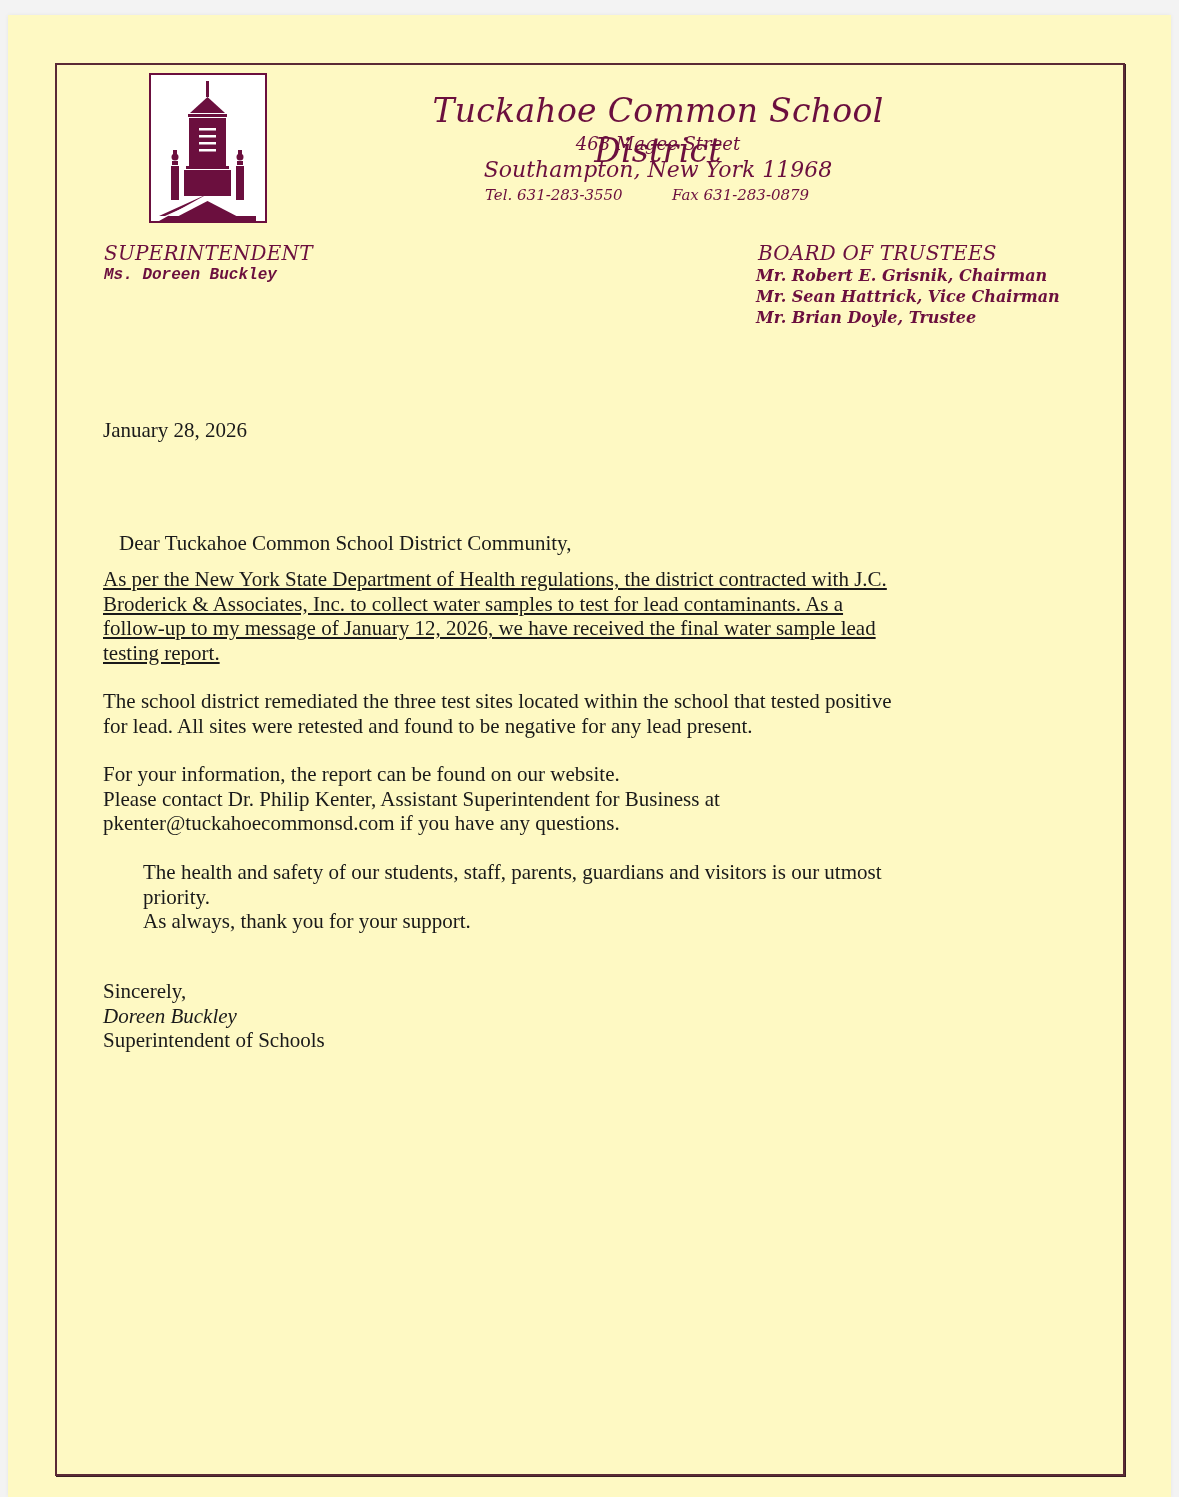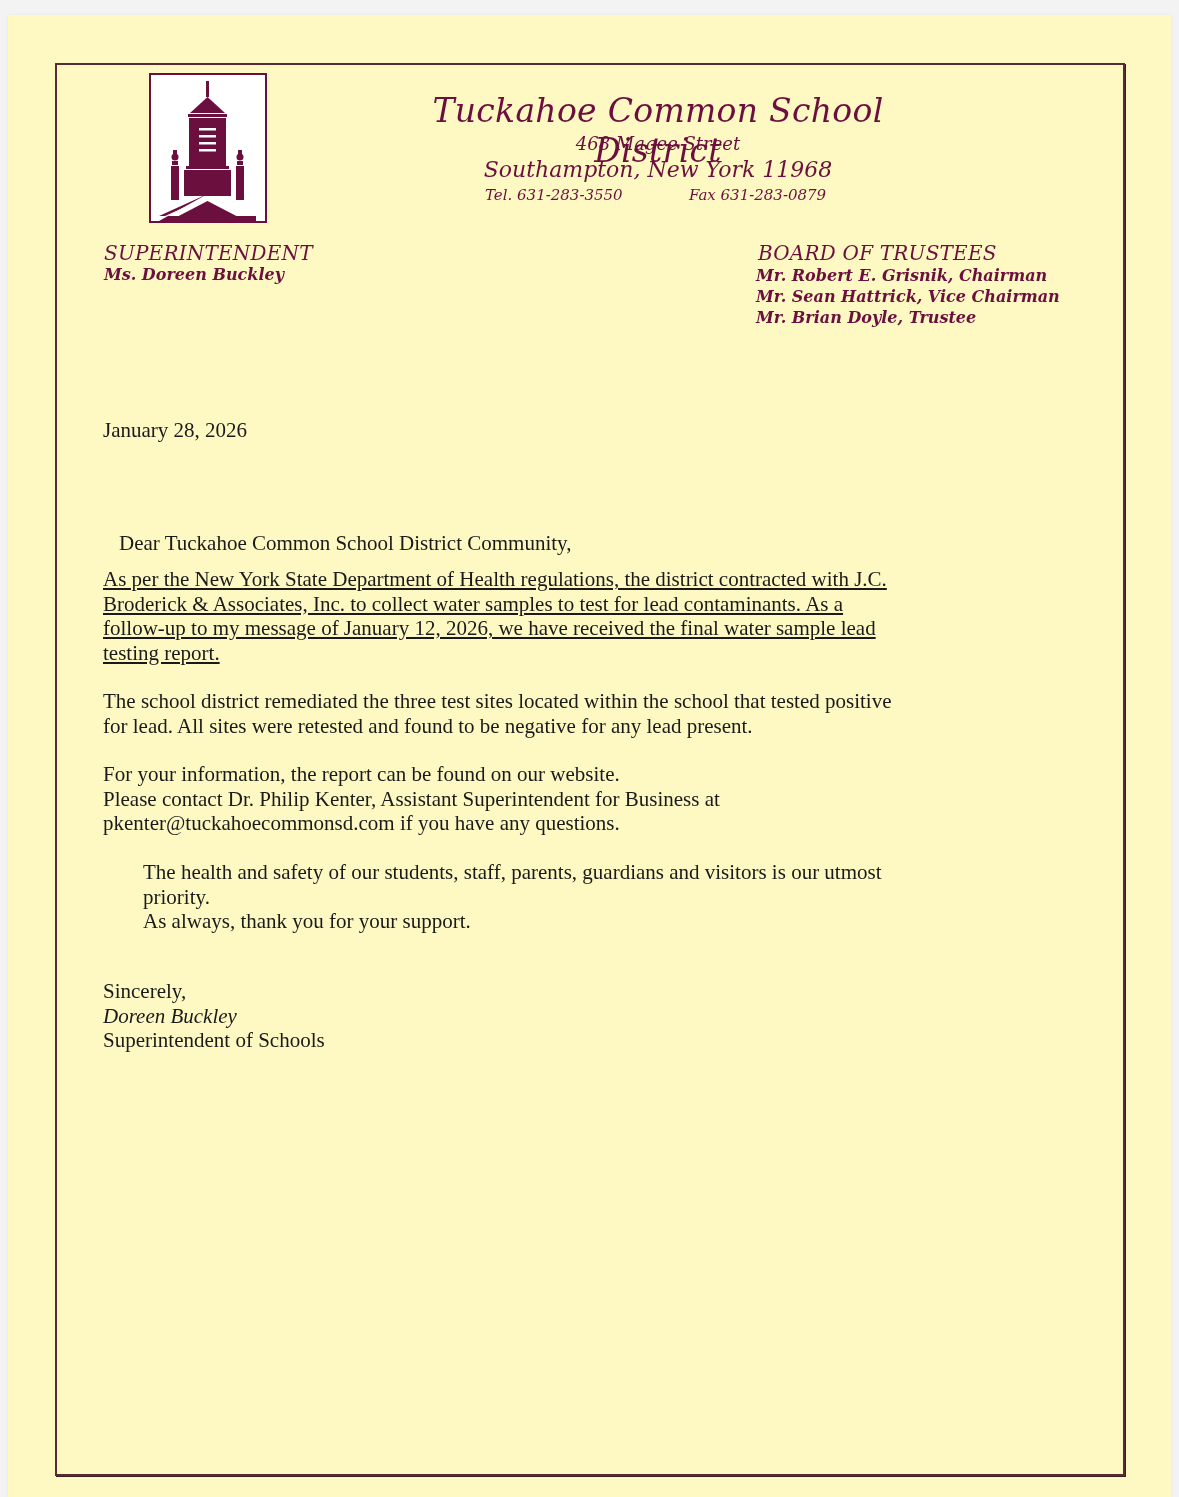--- a/index.html
+++ b/index.html
@@ -50,28 +50,28 @@
     }
     .addr2 {
       position: absolute; left: 370px; top: 141px; width: 560px;
       text-align: center; font-size: 22px; line-height: 28px;
     }
     .phone {
       position: absolute; left: 477px; top: 171px;
       font-size: 15px; line-height: 18px;
     }
     .fax {
-      position: absolute; left: 681px; top: 171px;
+      position: absolute; left: 664px; top: 171px;
       font-size: 15px; line-height: 18px;
     }
     .supt-block {
       position: absolute; left: 96px; top: 226px;
     }
     .supt-title { font-size: 20px; line-height: 24px; letter-spacing: 0.2px; }
-    .supt-name { font-size: 16px; line-height: 20px; font-weight: bold; }
+    .supt-name { font-size: 16px; line-height: 20px; font-weight: bold; font-family: Liberation Mono, monospace; }
     .board-block {
       position: absolute; left: 748px; top: 226px;
     }
     .board-title { font-size: 20px; line-height: 24px; letter-spacing: 0.2px; padding-left: 2px; }
     .board-member { font-size: 16px; line-height: 21px; font-weight: bold; }
 
     .body-text {
       position: absolute;
       left: 95px;
       font-family: "Liberation Serif", "DejaVu Serif", serif;

